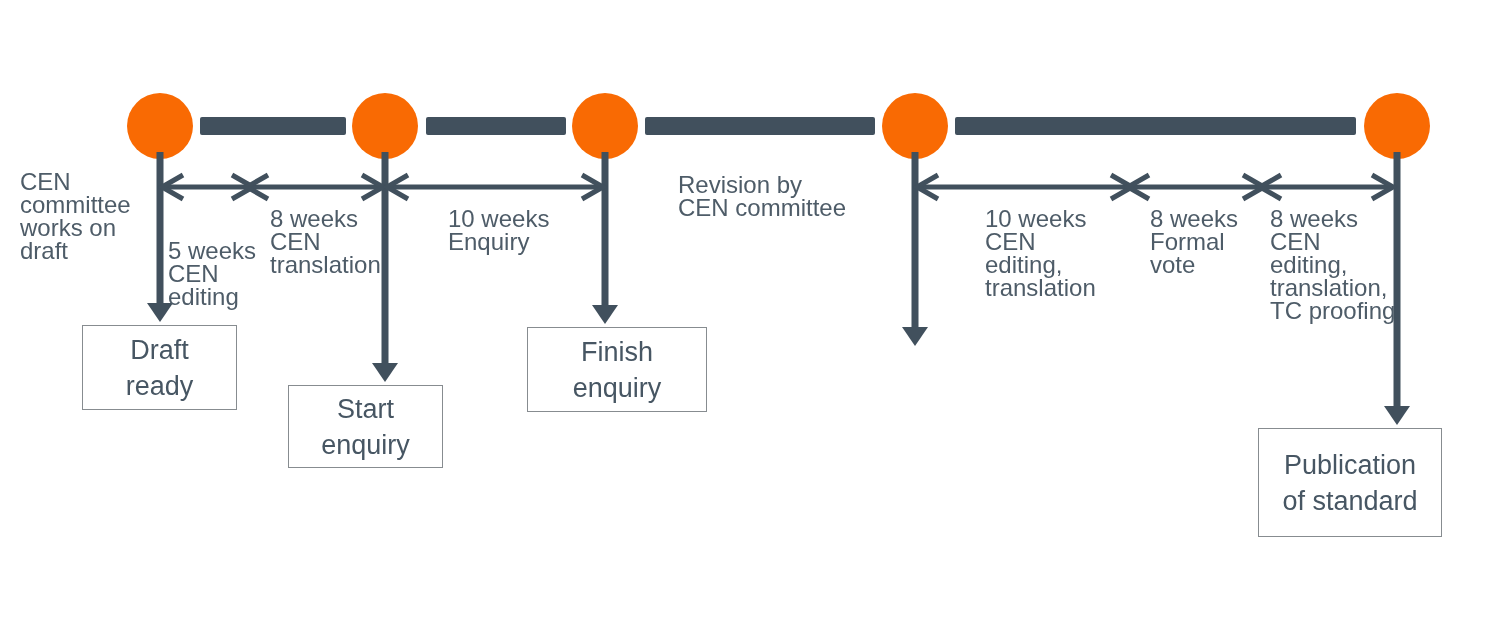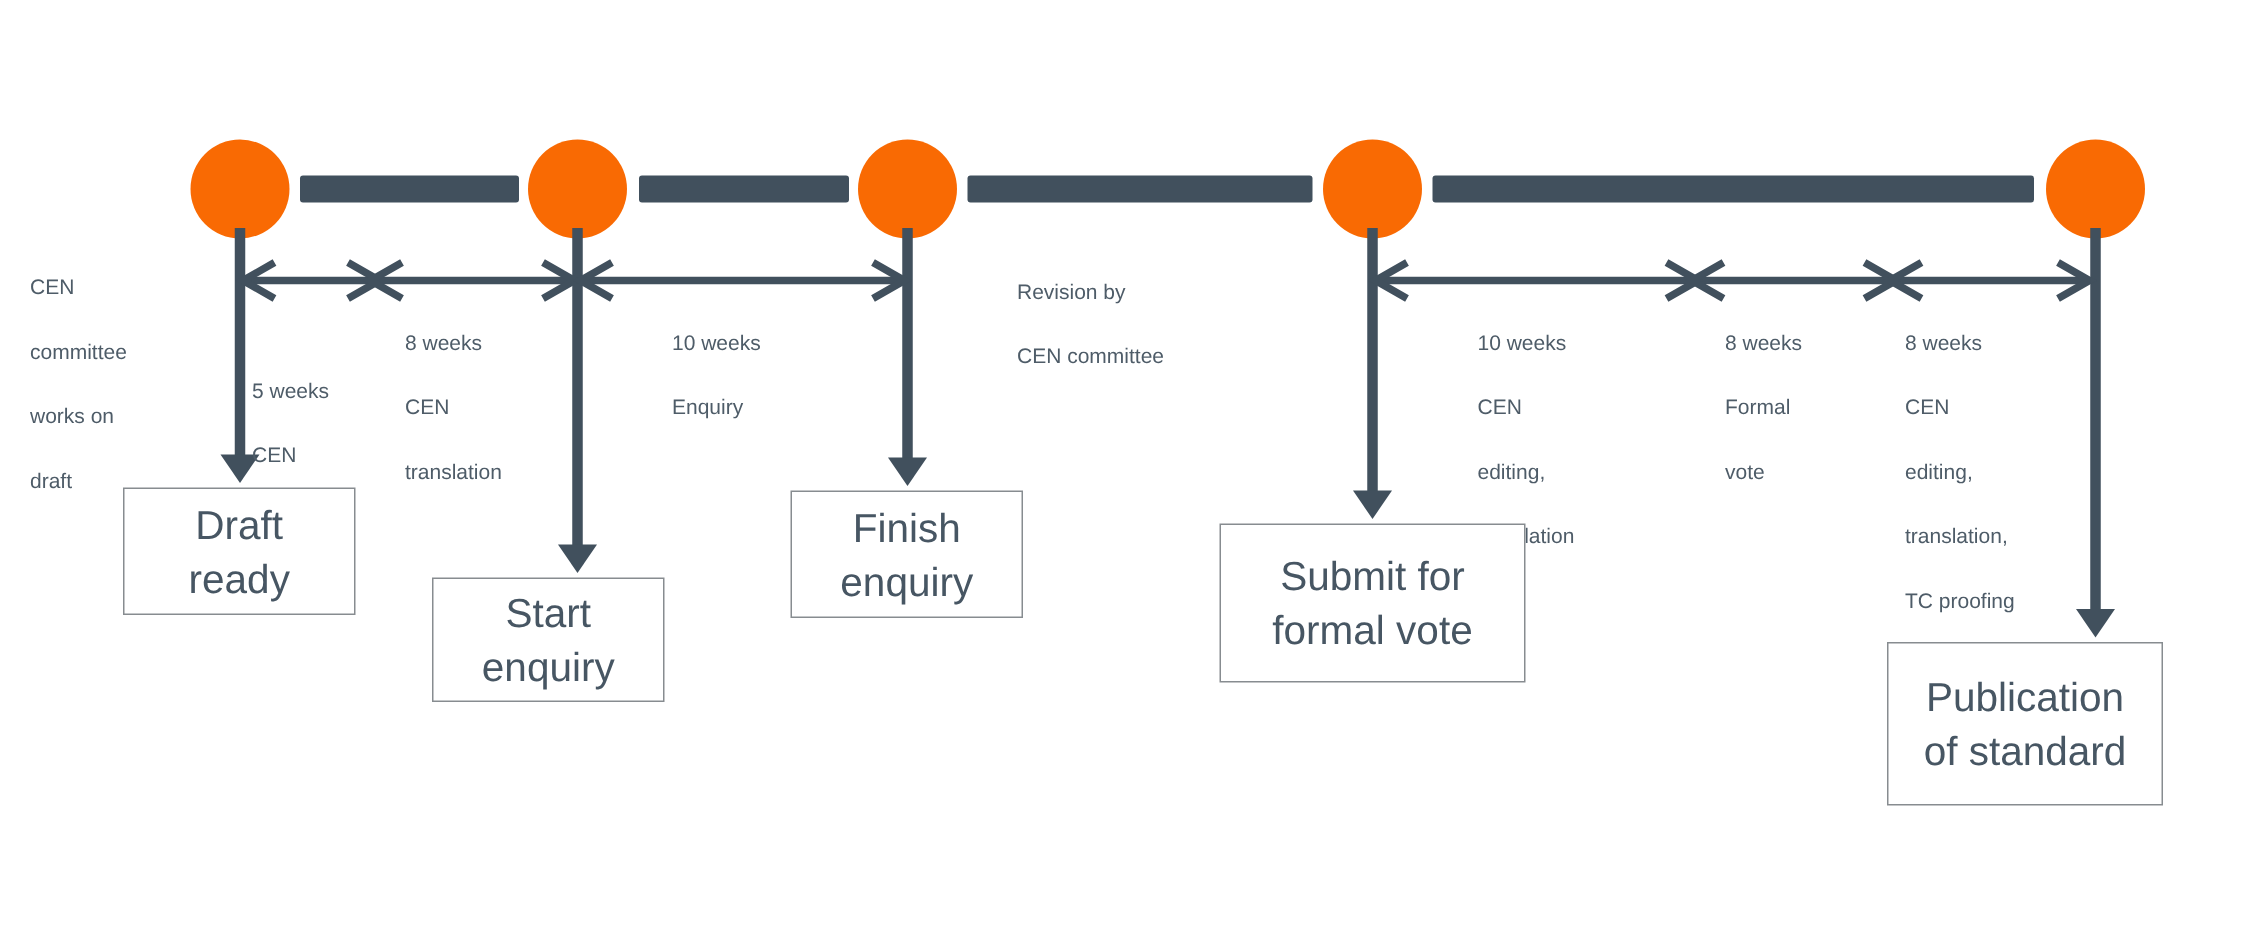--- a/index.html
+++ b/index.html
@@ -21,22 +21,22 @@
   }
   svg.gfx{position:absolute;left:0;top:0;}
   .dot{fill:var(--accent-orange);}
   .bar{fill:var(--slate-dark);}
   .vline{fill:var(--slate-dark);}
   .tri{fill:var(--slate-dark);}
   .mline{stroke:var(--slate-dark);stroke-width:5;fill:none;}
   .chev{stroke:var(--slate-dark);stroke-width:5;fill:none;stroke-linejoin:miter;}
   .note{
     position:absolute;
-    font-size:14px;
-    line-height:43px;
+    font-size:24px;
+    line-height:23px;
     color:var(--text-slate);
     white-space:pre-line;
   }
   .box{
     position:absolute;
     border:1px solid var(--box-border);
     background:#ffffff;
     display:flex;
     align-items:center;
     justify-content:center;
@@ -145,22 +145,20 @@
 editing,
 translation,
 TC proofing</div>
 
   <div class="box" style="left:82px;top:325px;width:155px;height:85px;">Draft
 ready</div>
 
   <div class="box" style="left:288px;top:385px;width:155px;height:83px;">Start
 enquiry</div>
 
-  <div class="box" style="left:527px;top:327px;width:155px;height:85px;">Finish
+  <div class="box" style="left:527px;top:327px;width:180px;height:85px;">Finish
 enquiry</div>
 
-  <div class="box" style="left:813px;top:349px;width:204px;height:106px;">Submit for
-formal vote</div>
 
   <div class="box" style="left:1258px;top:428px;width:184px;height:109px;">Publication
 of standard</div>
 
 </div>
 
 </body></html>

